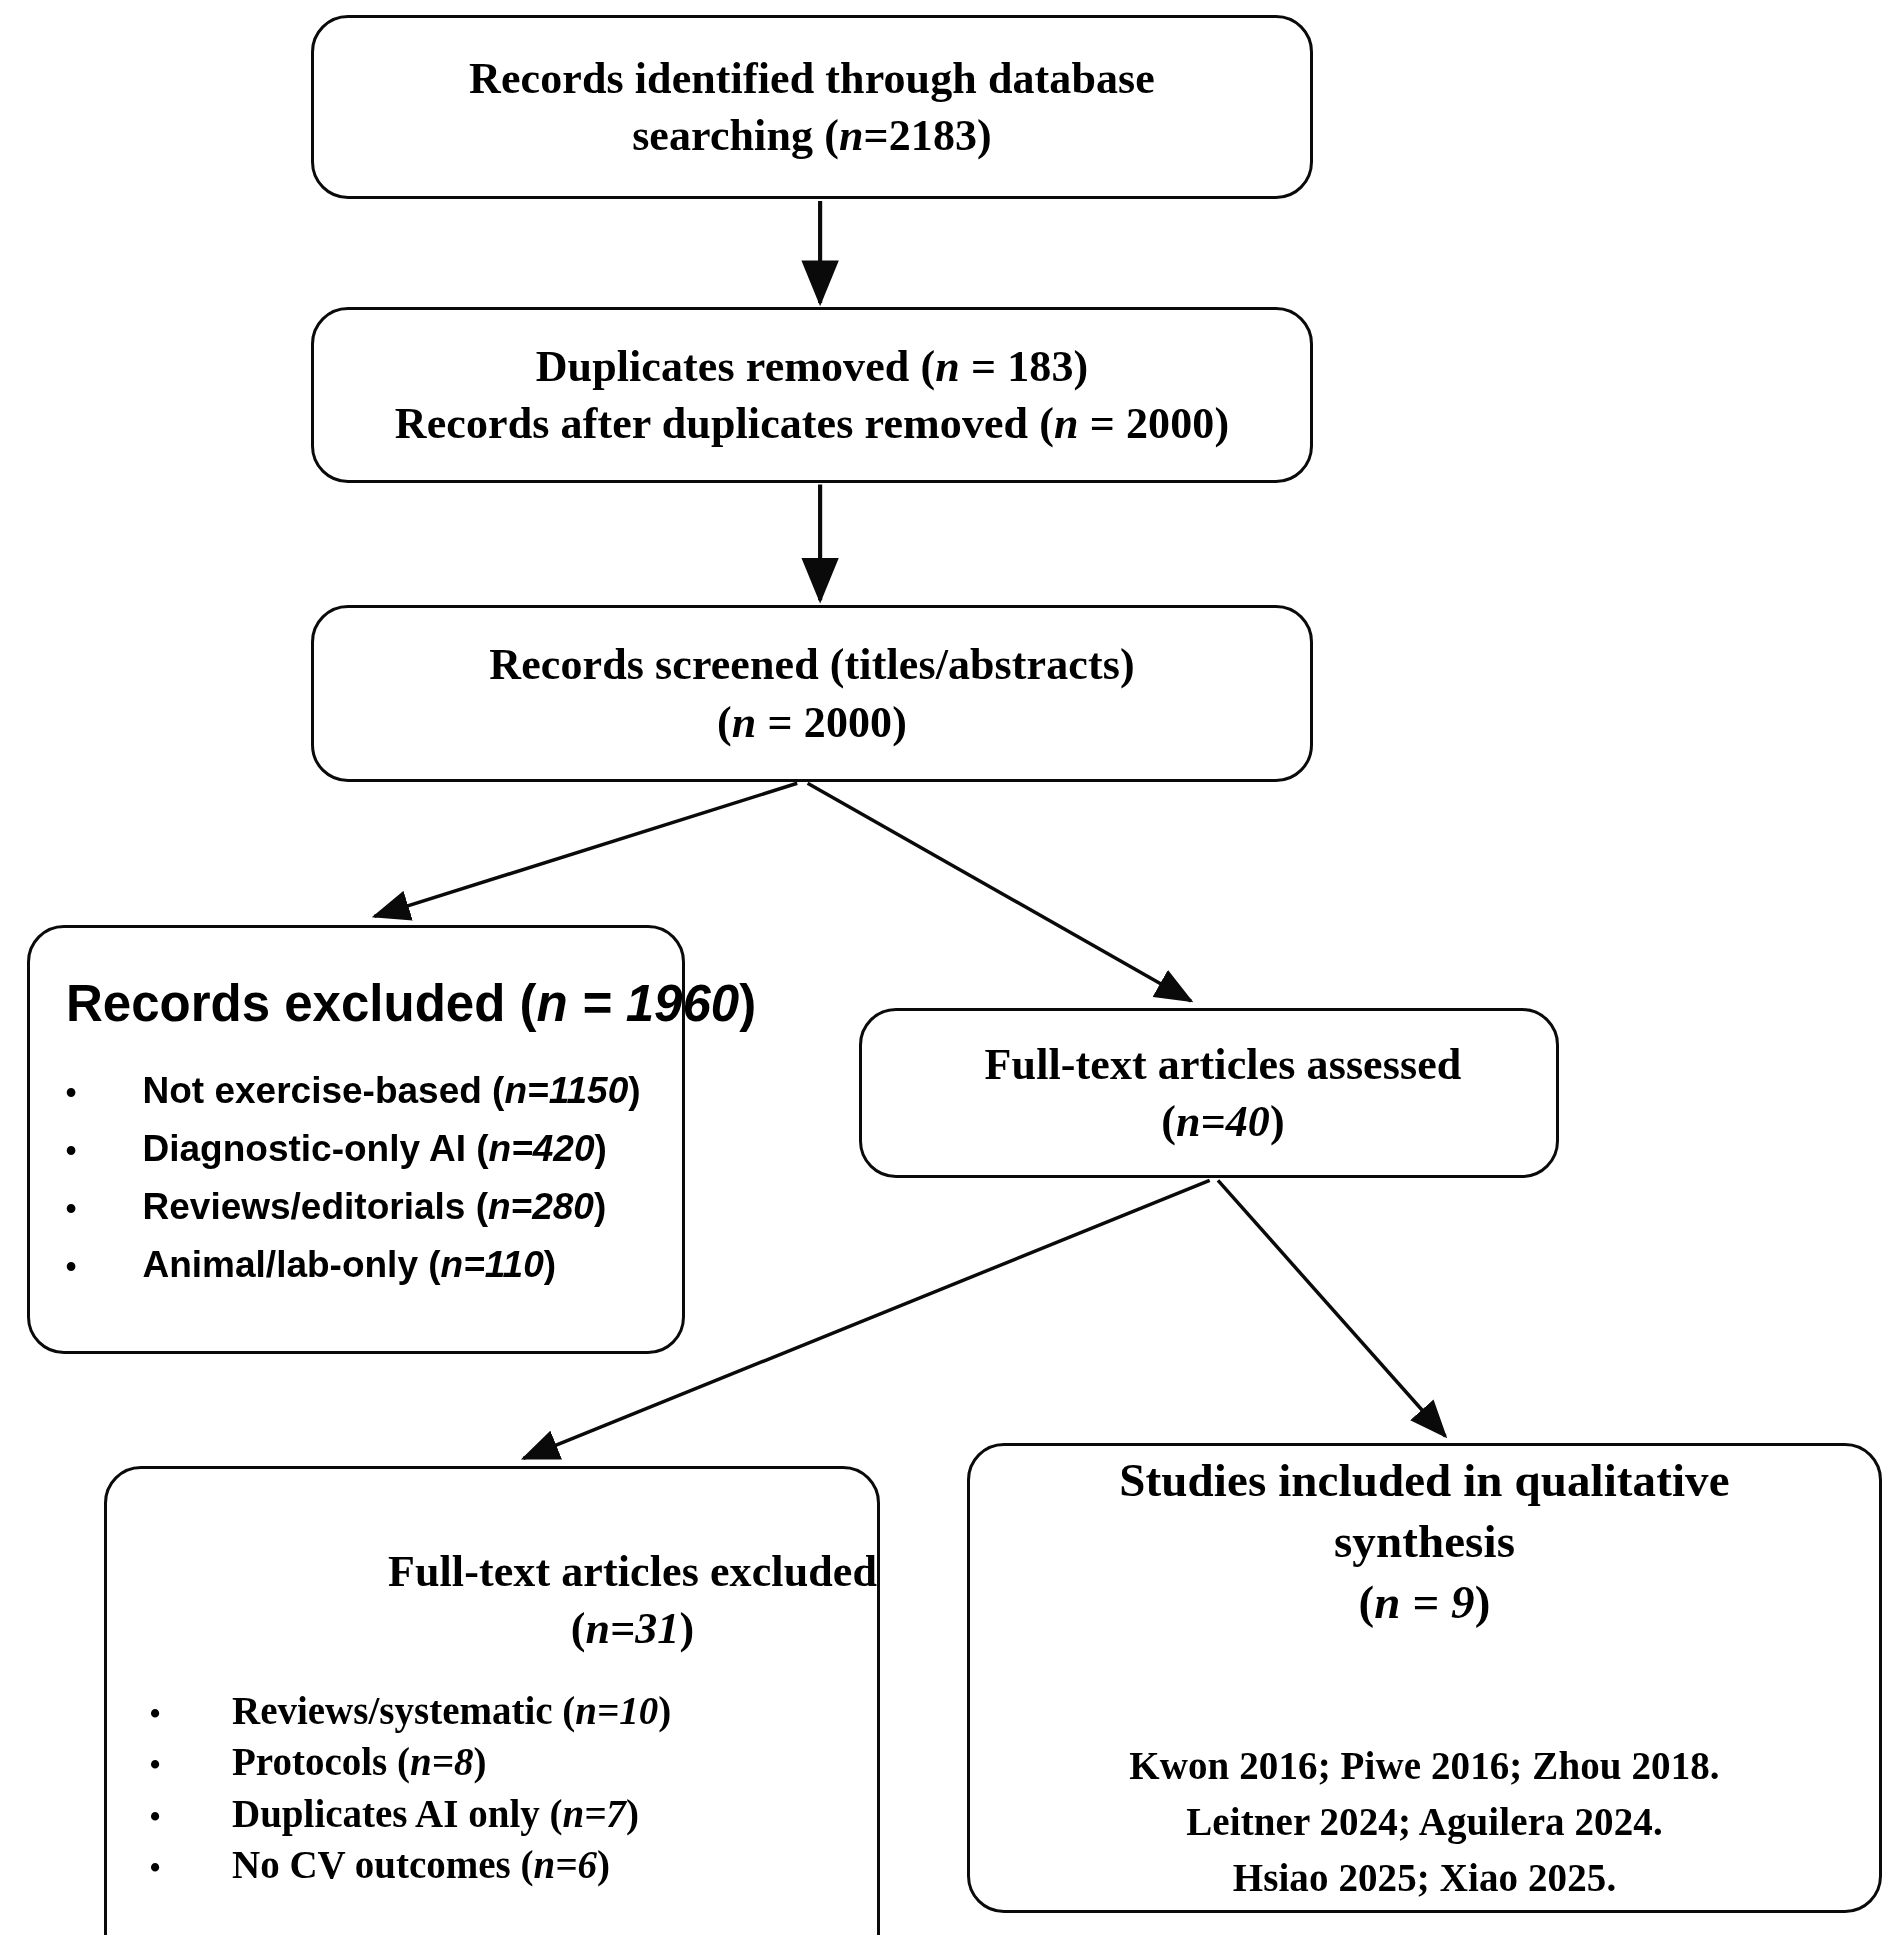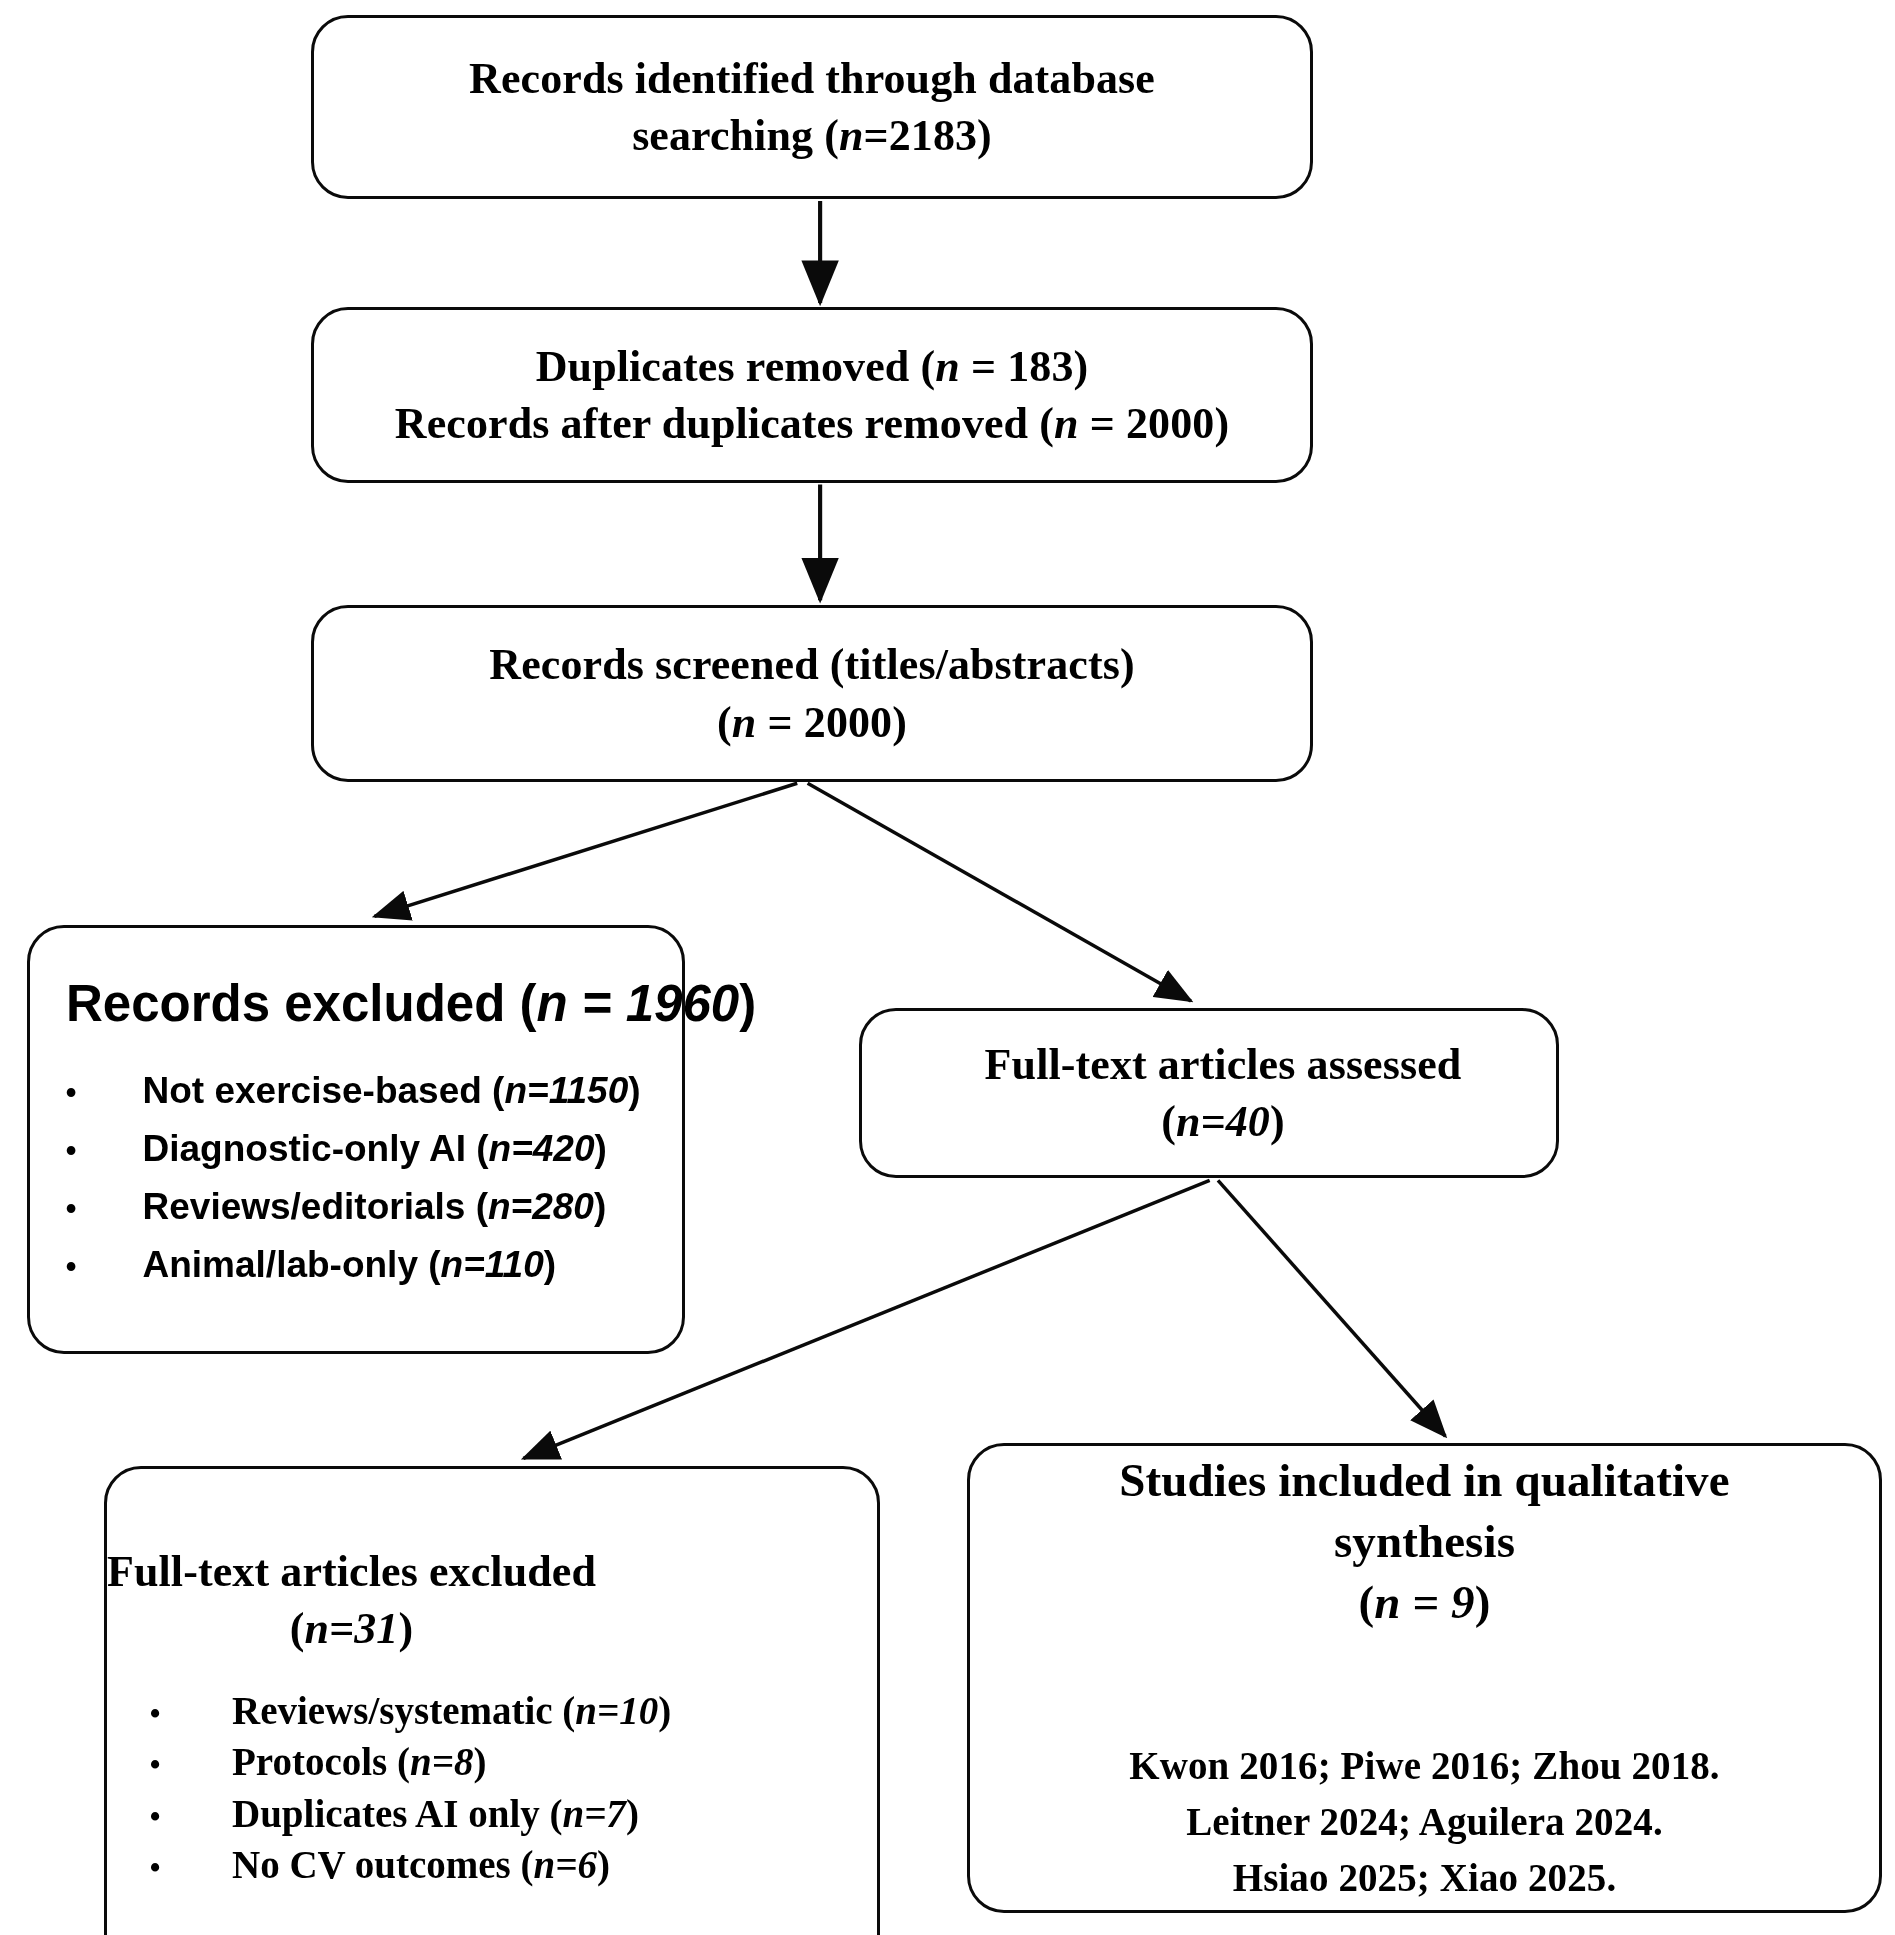--- a/index.html
+++ b/index.html
@@ -24,21 +24,21 @@
     pointer-events: none;
   }
   .node {
     position: absolute;
     box-sizing: border-box;
     background: #ffffff;
     border: 3.5px solid #0a0a0a;
     border-radius: 37px;
     display: flex;
     flex-direction: column;
-    align-items: flex-start;
+    align-items: flex-end;
     justify-content: center;
     z-index: 2;
   }
   .node .line {
     width: 100%;
     text-align: center;
     font-size: 44px;
     font-weight: 700;
     line-height: 1.30;
     letter-spacing: 0.1px;

